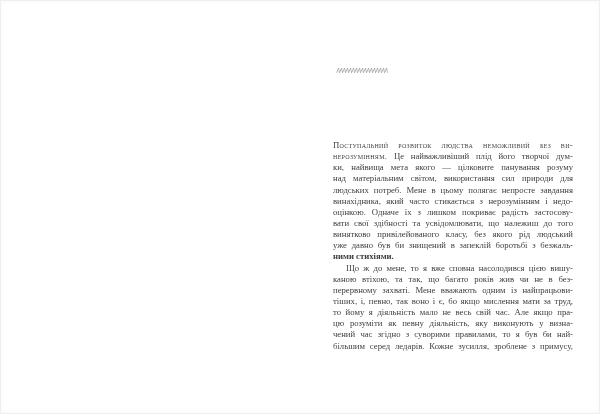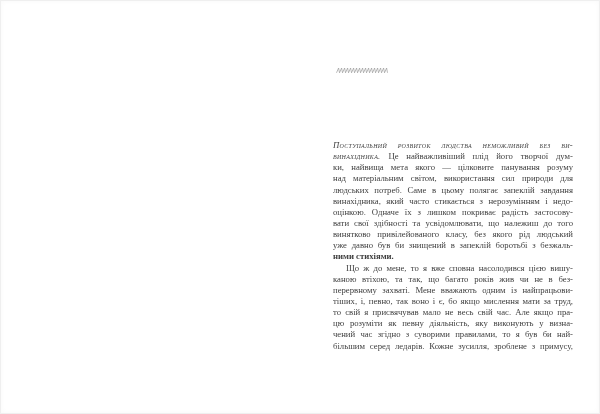--- a/index.html
+++ b/index.html
@@ -39,21 +39,21 @@
     color: #3e3e3e;
   }
   .line {
     height: 11.15px;
     overflow: hidden;
     text-align: justify;
     text-align-last: justify;
   }
   .line.short { text-align-last: left; font-weight: bold; }
   .line.indent { text-indent: 13px; }
-  .sc { font-variant: small-caps; letter-spacing: 0.3px; font-style: italic; }
+  .sc { font-variant: small-caps; letter-spacing: 0.3px; }
 
   .pagenum {
     position: absolute;
     left: 20px;
     top: 372px;
     width: 240px;
     text-align: center;
     font-size: 8.5px;
     letter-spacing: 1px;
     color: #4a4a4a;
@@ -67,35 +67,35 @@
   <div class="page left"></div>
 
   <div class="page right">
 
     <svg class="ornament" viewBox="0 0 53 8" xmlns="http://www.w3.org/2000/svg">
       <path d="M0.5 6.8 L2.6 2 L3.5 6.8 L5.6 2 L6.5 6.8 L8.6 2 L9.5 6.8 L11.6 2 L12.5 6.8 L14.6 2 L15.5 6.8 L17.6 2 L18.5 6.8 L20.6 2 L21.5 6.8 L23.6 2 L24.5 6.8 L26.6 2 L27.5 6.8 L29.6 2 L30.5 6.8 L32.6 2 L33.5 6.8 L35.6 2 L36.5 6.8 L38.6 2 L39.5 6.8 L41.6 2 L42.5 6.8 L44.6 2 L45.5 6.8 L47.6 2 L48.5 6.8 L50.6 2 L51.5 6.8" fill="none" stroke="#9b9b9b" stroke-width="0.7"></path>
     </svg>
 
     <div class="text-block">
       <div class="line"><span class="sc">Поступальний розвиток людства неможливий без ви-</span></div>
-      <div class="line"><span class="sc">винахідника.</span><span> Це найважливіший плід його творчої дум-</span></div>
+      <div class="line"><span class="sc">нерозумінням.</span><span> Це найважливіший плід його творчої дум-</span></div>
       <div class="line">ки, найвища мета якого — цілковите панування розуму</div>
       <div class="line">над матеріальним світом, використання сил природи для</div>
-      <div class="line">людських потреб. Саме в цьому полягає запеклій завдання</div>
+      <div class="line">людських потреб. Мене в цьому полягає непросте завдання</div>
       <div class="line">винахідника, який часто стикається з нерозумінням і недо-</div>
       <div class="line">оцінкою. Одначе їх з лишком покриває радість застосову-</div>
       <div class="line">вати свої здібності та усвідомлювати, що належиш до того</div>
       <div class="line">винятково привілейованого класу, без якого рід людський</div>
       <div class="line">уже давно був би знищений в запеклій боротьбі з безжаль-</div>
       <div class="line short">ними стихіями.</div>
       <div class="line indent">Що ж до мене, то я вже сповна насолодився цією вишу-</div>
       <div class="line">каною втіхою, та так, що багато років жив чи не в без-</div>
       <div class="line">перервному захваті. Мене вважають одним із найпрацьови-</div>
       <div class="line">тіших, і, певно, так воно і є, бо якщо мислення мати за труд,</div>
-      <div class="line">то свій я присвячував мало не весь свій час. Але якщо пра-</div>
+      <div class="line">то йому я діяльність мало не весь свій час. Але якщо пра-</div>
       <div class="line">цю розуміти як певну діяльність, яку виконують у визна-</div>
       <div class="line">чений час згідно з суворими правилами, то я був би най-</div>
       <div class="line">більшим серед ледарів. Кожне зусилля, зроблене з примусу,</div>
     </div>
 
 
   </div>
 </div>
 
 </body></html>

